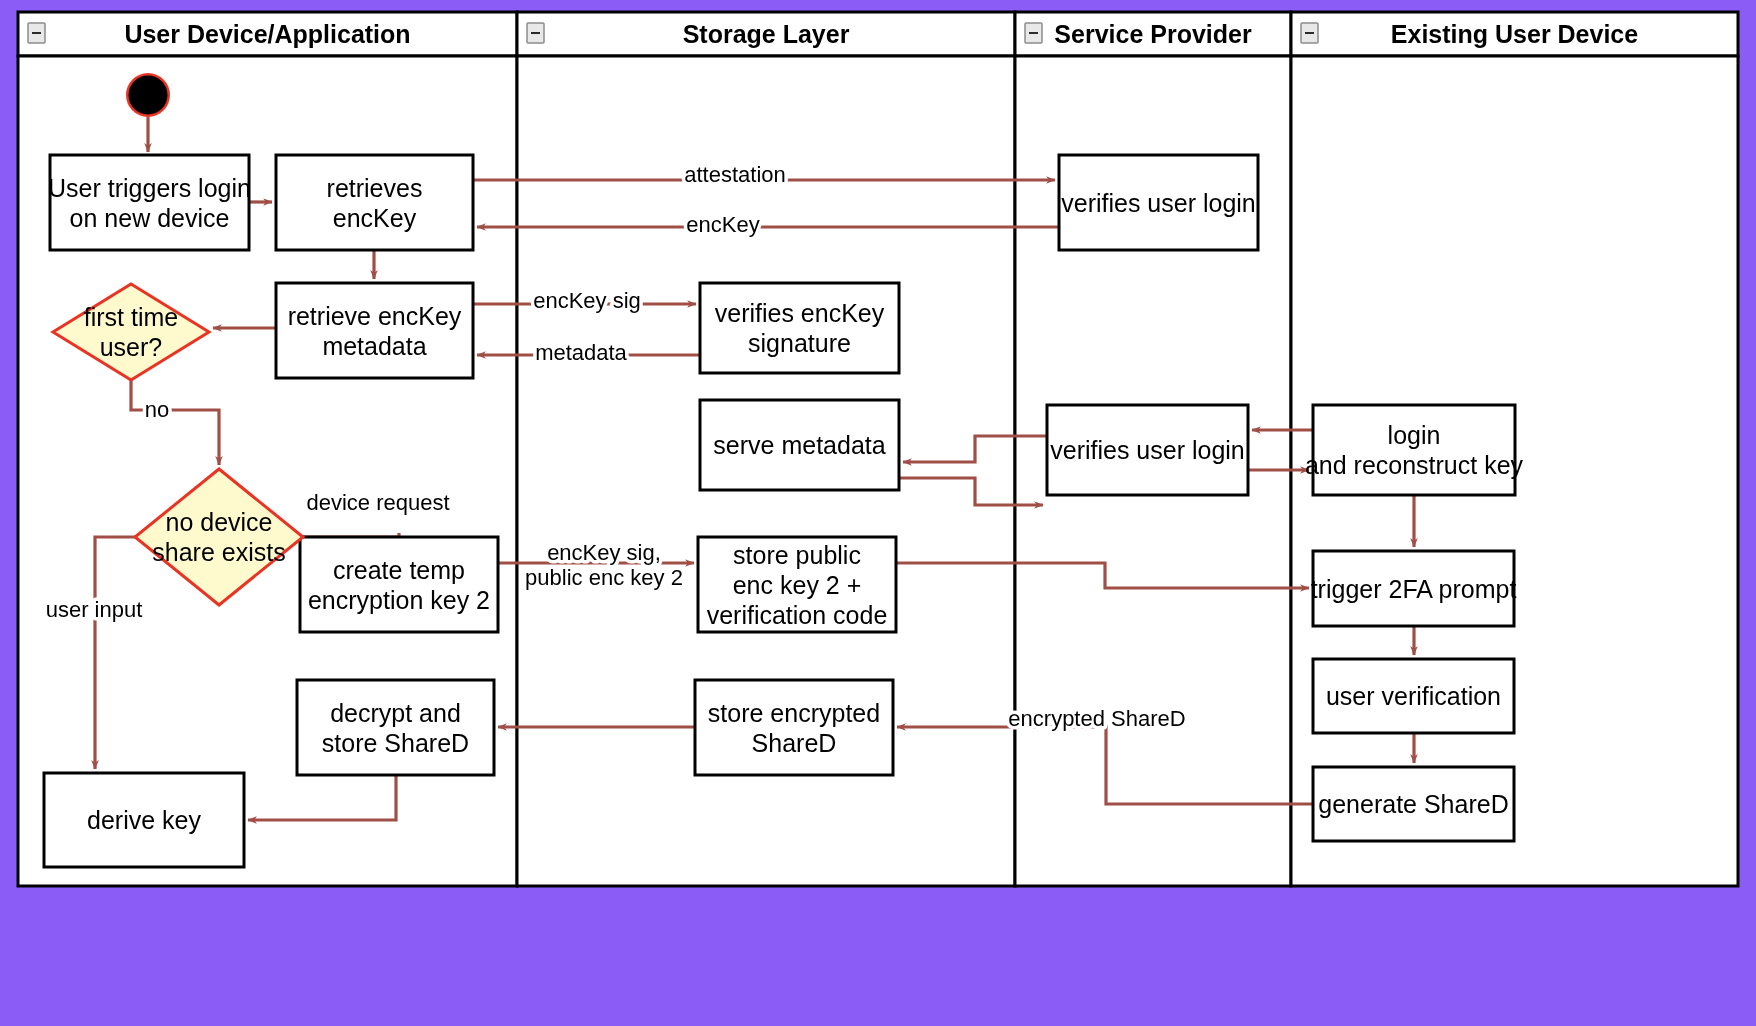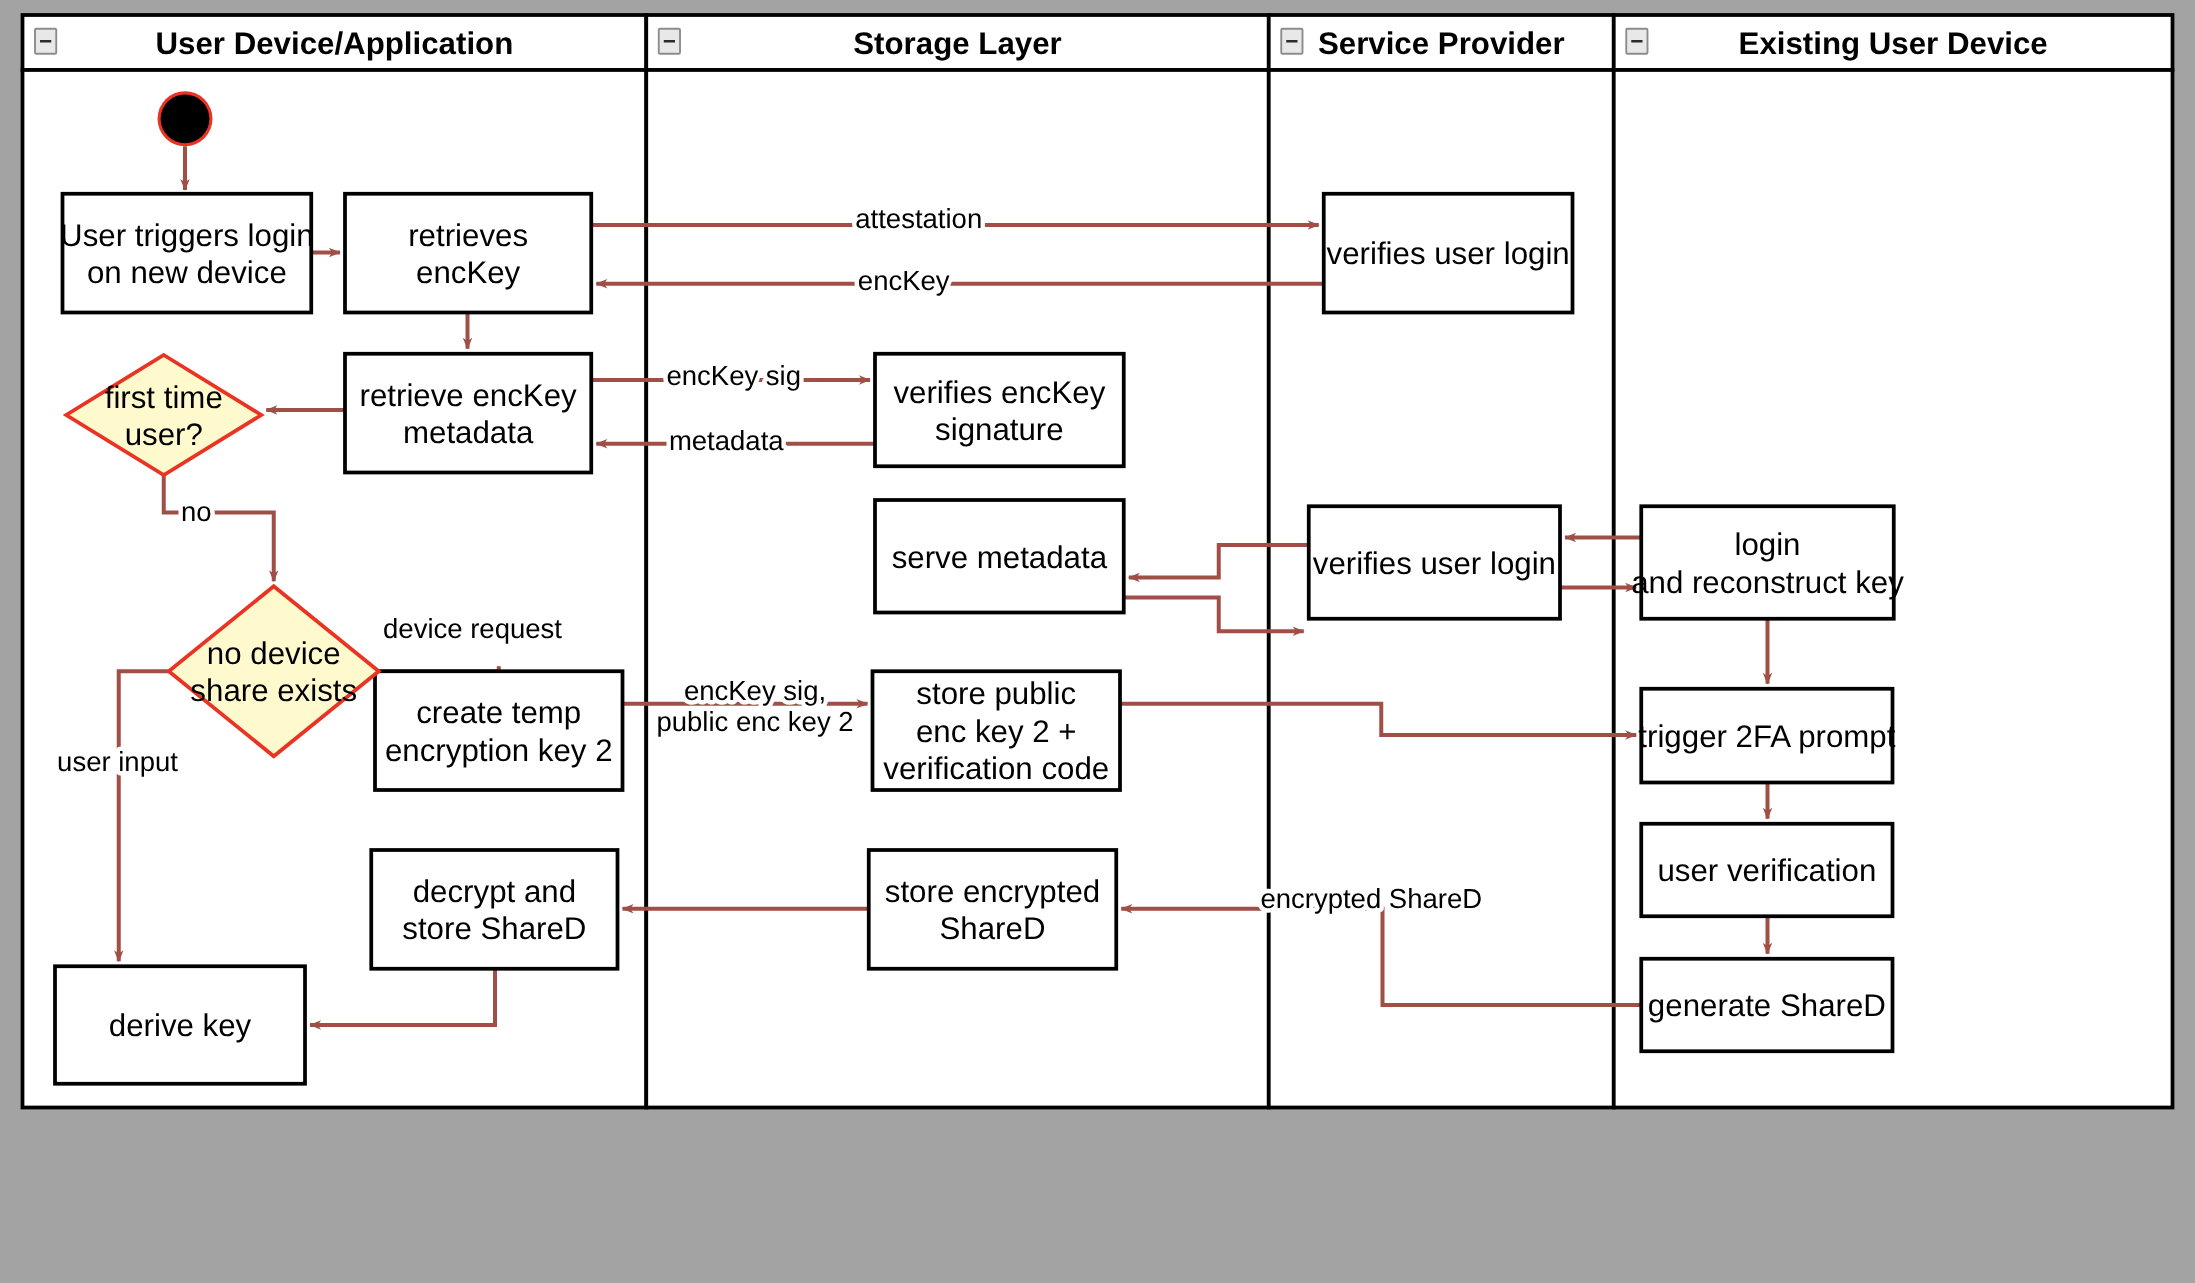--- a/index.html
+++ b/index.html
@@ -1,17 +1,17 @@
 <!DOCTYPE html>
 <html><head>
 <meta charset="utf-8">
 <style>
   html,body{margin:0;padding:0;background:#ffffff;}
   body{font-family:"Liberation Sans", sans-serif;}
-  #stage{position:relative;width:1756px;height:1026px;background:#a3a3a3;overflow:hidden;}
+  #stage{position:relative;width:1756px;height:1026px;background:#8b5cf6;overflow:hidden;}
   svg{display:block;}
   .lane-title{font-family:"Liberation Sans", sans-serif;font-weight:bold;font-size:25px;fill:#000000;}
   .node-text{font-family:"Liberation Sans", sans-serif;font-size:25px;fill:#000000;}
   .edge-label{font-family:"Liberation Sans", sans-serif;font-size:22px;fill:#000000;}
   .lane-rect{fill:#ffffff;stroke:#000000;stroke-width:3;}
   .lane-head{fill:#ffffff;stroke:#000000;stroke-width:3;}
   .act-rect{fill:#ffffff;stroke:#000000;stroke-width:3;}
   .dec-poly{fill:#FFFACD;stroke:#EA3323;stroke-width:3;}
   .edge-path{fill:none;stroke:#A04F47;stroke-width:3.2;}
   .edge-arrow{fill:#A04F47;}

